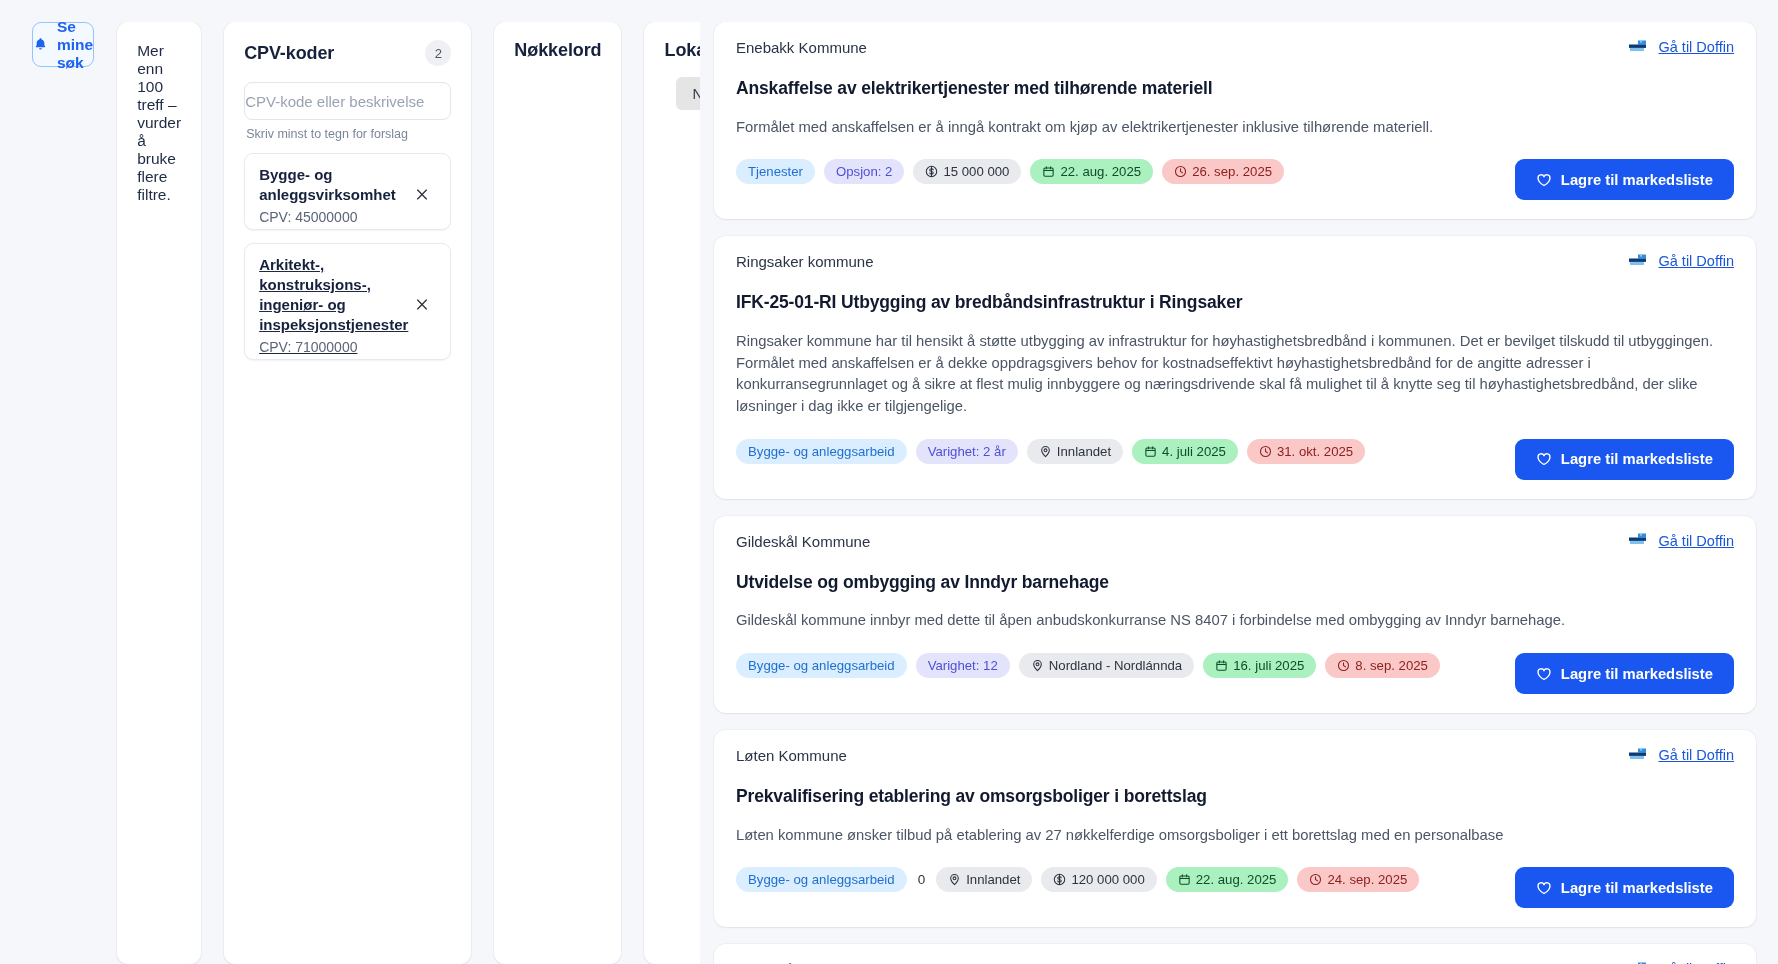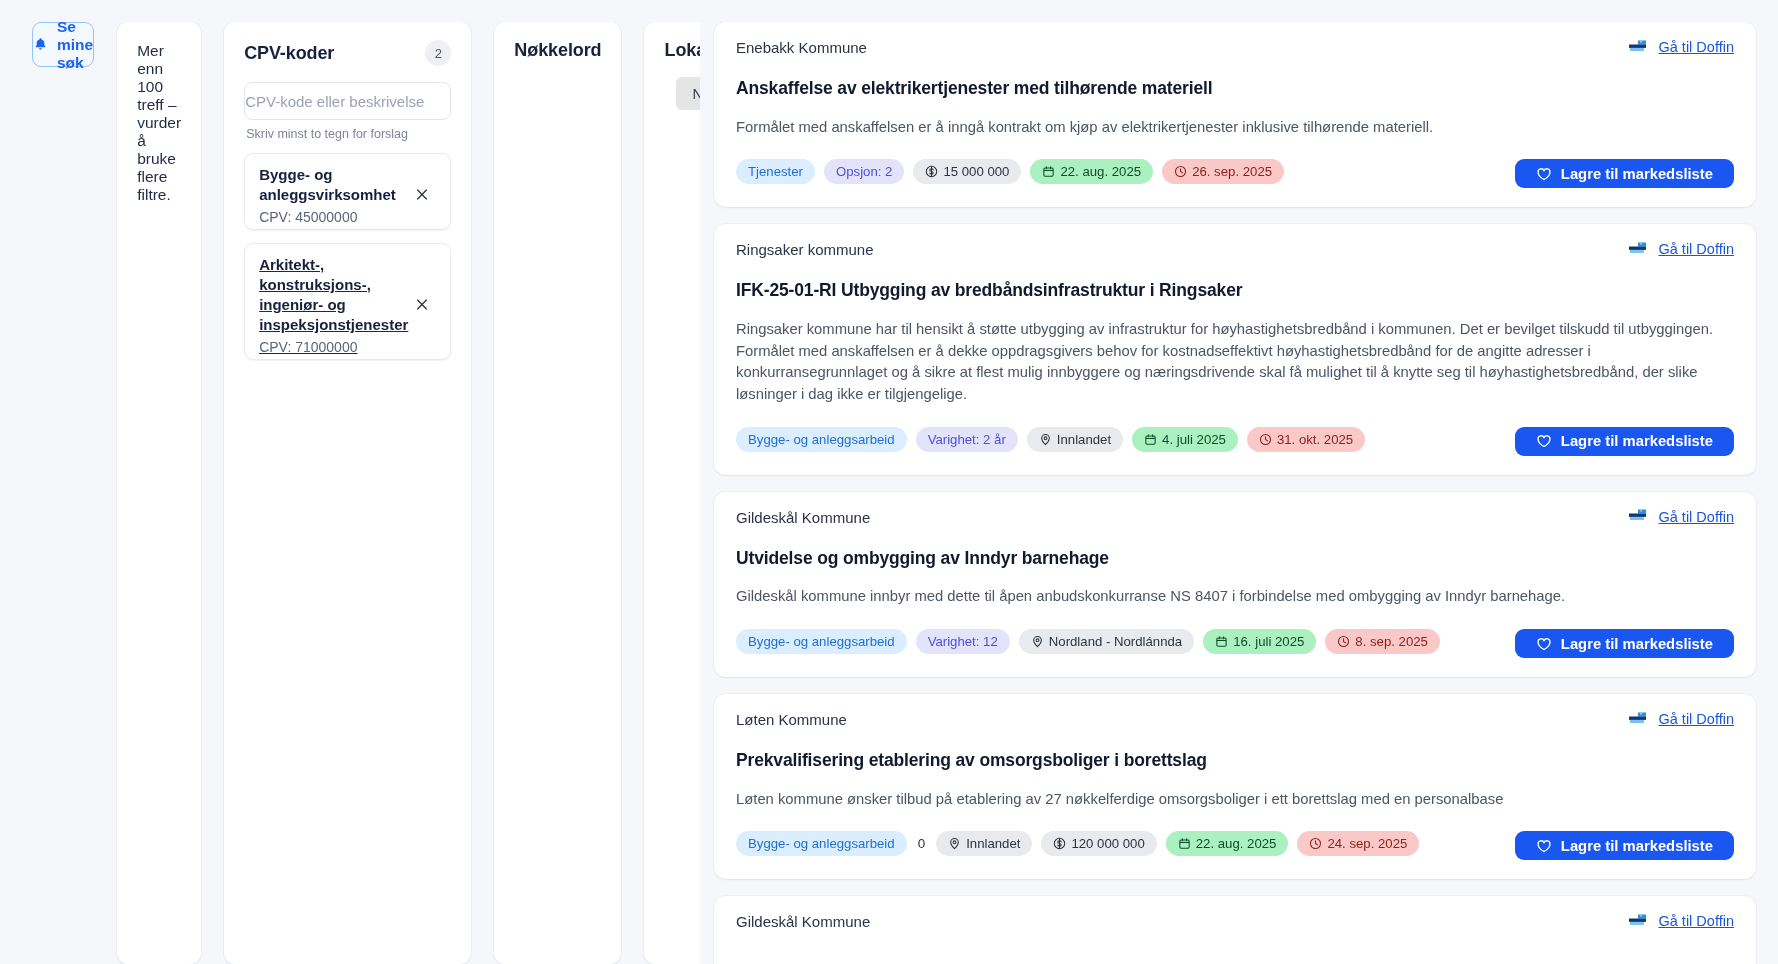--- a/index.html
+++ b/index.html
@@ -242,21 +242,21 @@
   }
   .badge svg { flex: 0 0 auto; }
   .b-cat   { background: #dbeeff; color: #1f6fd0; }
   .b-dur   { background: #e3e4fb; color: #4f4fd8; }
   .b-plain { background: #e9eaed; color: #2d3440; }
   .b-green { background: #abf0bf; color: #0f4d2a; }
   .b-red   { background: #fbc8c8; color: #8f2020; }
   .loose-num { font-size: 13.5px; color: #2d3440; padding: 0 2px; }
   .save-btn {
     flex: 0 0 auto;
-    height: 29px;
+    height: 41px;
     background: #1a56f0;
     color: #fff;
     border: 0;
     border-radius: 9px;
     padding: 4px 21px;
     font-size: 14.8px;
     font-weight: 700;
     display: inline-flex;
     align-items: center;
     gap: 9px;

